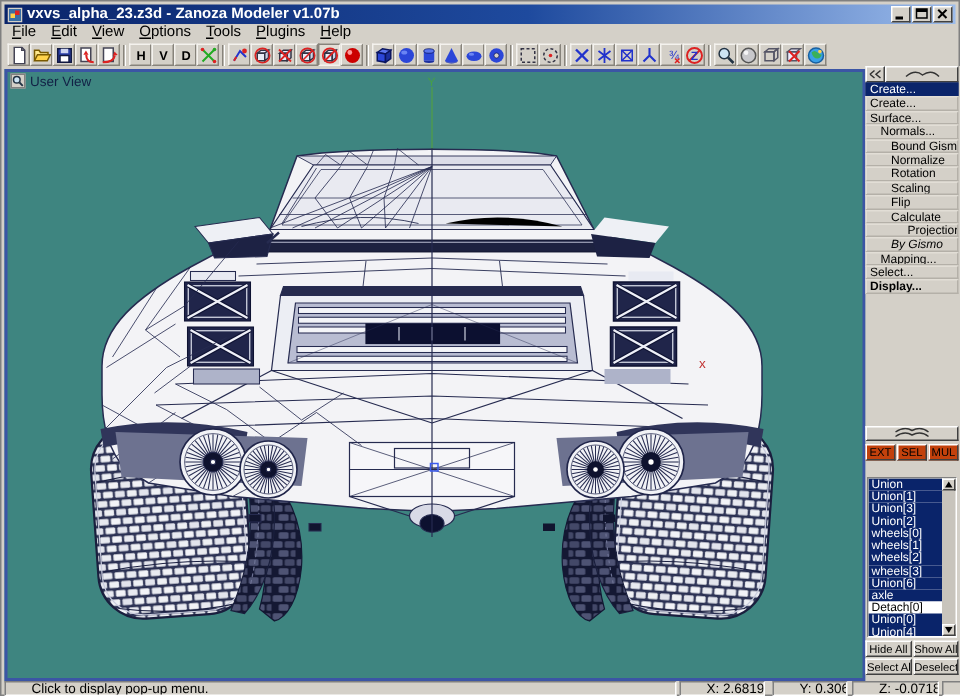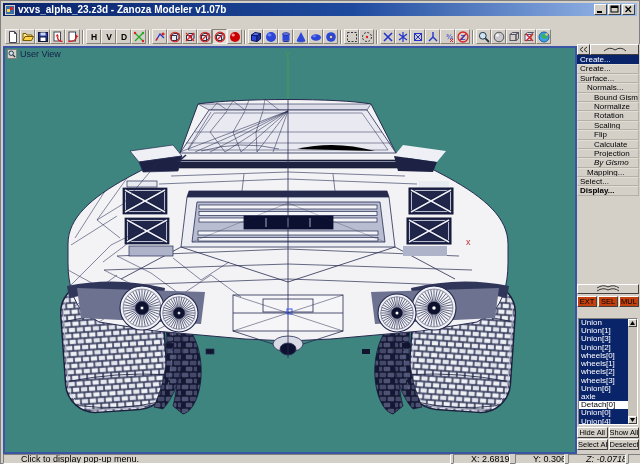--- a/index.html
+++ b/index.html
@@ -61,20 +61,29 @@
             <rect x="1" y="1" width="7" height="2" fill="#000"></rect>
           </svg>
         </span>
       <span class="winbtn">
           <svg width="9" height="9">
             <path d="M1.5,1.5 L7,7 M7,1.5 L1.5,7" stroke="#000" stroke-width="1.4"></path>
           </svg>
         </span>
     </span>
   </div>
+  <div id="menubar">
+      <span class="mi">File</span>
+      <span class="mi">Edit</span>
+      <span class="mi">View</span>
+      <span class="mi">Options</span>
+      <span class="mi">Tools</span>
+      <span class="mi">Plugins</span>
+      <span class="mi">Help</span>
+    </div>
   <div id="toolbar">
       <span class="tbtn">
         <svg width="12" height="12" viewBox="0 0 12 12">
           <path d="M2.5,.5 h5 l2,2 v9 h-7 z" fill="#fff" stroke="#445"></path>
           <path d="M7.5,.5 v2 h2" fill="none" stroke="#445"></path>
         </svg>
       </span>
       <span class="tbtn">
         <svg width="12" height="12" viewBox="0 0 12 12">
           <path d="M1,9.5 V2.5 h3 l1,1.5 h5 v2" fill="#ffe98c" stroke="#7a5a00"></path>
@@ -750,21 +759,21 @@
         <div class="cmd sel" style="padding-left: 2px;">Create...</div>
         <div class="cmd" style="padding-left: 2px;">Create...</div>
         <div class="cmd" style="padding-left: 2px;">Surface...</div>
         <div class="cmd" style="padding-left: 9px;">Normals...</div>
         <div class="cmd" style="padding-left: 16px;">Bound Gismo</div>
         <div class="cmd" style="padding-left: 16px;">Normalize</div>
         <div class="cmd" style="padding-left: 16px;">Rotation</div>
         <div class="cmd" style="padding-left: 16px;">Scaling</div>
         <div class="cmd" style="padding-left: 16px;">Flip</div>
         <div class="cmd" style="padding-left: 16px;">Calculate</div>
-        <div class="cmd" style="padding-left: 16px;">Projection</div>
+        <div class="cmd" style="padding-left: 27px;">Projection</div>
         <div class="cmd" style="padding-left: 16px; font-style: italic;">By Gismo</div>
         <div class="cmd" style="padding-left: 9px;">Mapping...</div>
         <div class="cmd" style="padding-left: 2px;">Select...</div>
         <div class="cmd" style="padding-left: 2px; font-weight: bold;">Display...</div>
       </div>
     <div id="wavybtn">
         <svg width="26" height="8">
           <path d="M2,3 Q8,-1 13,2 Q19,-1 24,3 M2,6 Q8,2 13,5 Q19,2 24,6" stroke="#333" fill="none"></path>
         </svg>
       </div>
@@ -808,16 +817,16 @@
       </div>
     <div id="listbtns2">
         <div class="lbtn">Select All</div>
         <div class="lbtn">Deselect</div>
       </div>
   </div>
   <div id="statusbar">
       <div class="spanel" style="left: 0px; width: 448px;">Click to display pop-up menu.</div>
       <div class="spanel" style="left: 450px; width: 57px;">X: 2.6819</div>
       <div class="spanel" style="left: 512px; width: 50px;">Y: 0.3061</div>
-      <div class="spanel" style="left: 565px; width: 58px; font-style: italic;">Z: -0.0718</div>
+      <div class="spanel" style="left: 565px; width: 58px;">Z: -0.0718</div>
       <div class="spanel" style="left: 625px; width: 14px;">units</div>
     </div>
 </div>
 
 </body></html>

